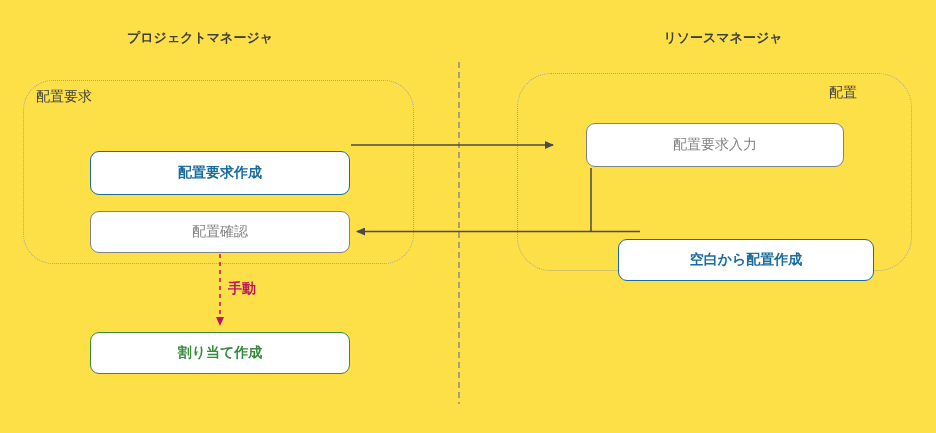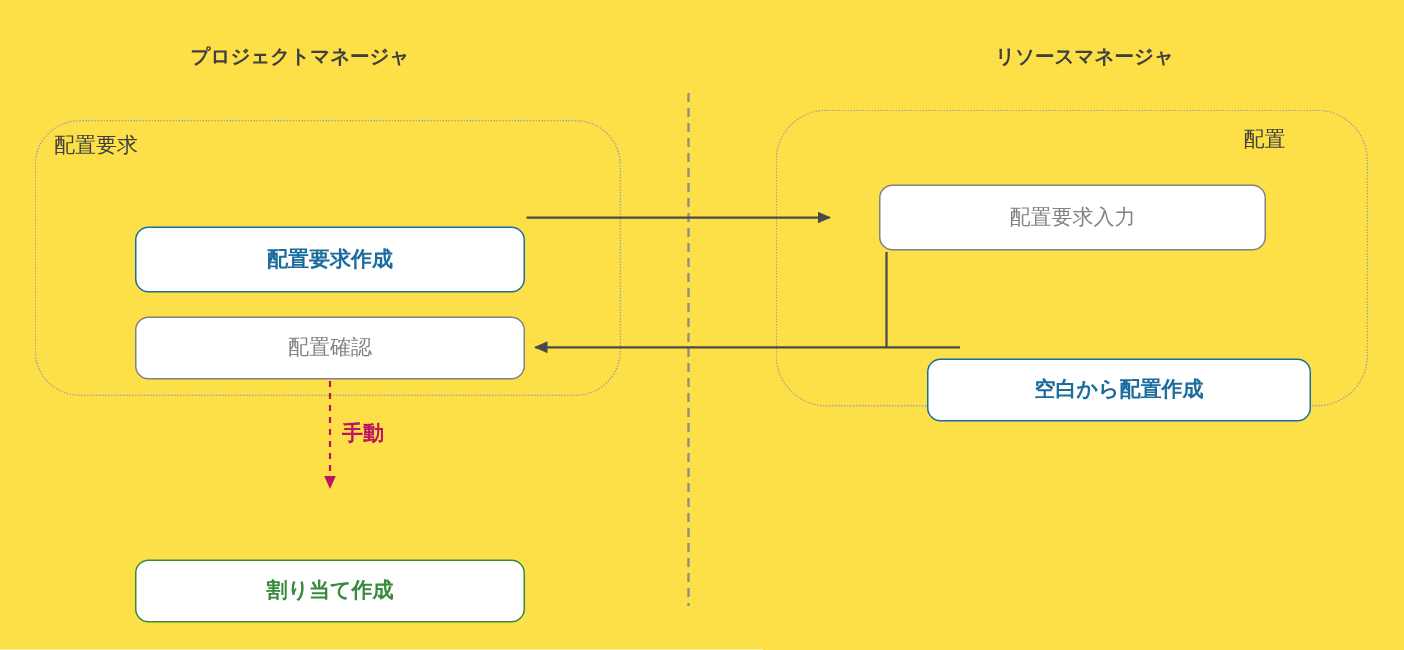--- a/index.html
+++ b/index.html
@@ -33,21 +33,21 @@
   .group.left .group-label{left:12px;top:7px;}
   .group.right .group-label{right:54px;top:10px;}
 
   .node{
     position:absolute;box-sizing:border-box;background:#ffffff;border-radius:9px;
     display:flex;align-items:center;justify-content:center;
     font-size:14px;white-space:nowrap;z-index:2;
   }
   .node.blue{border:1.5px solid var(--blue);color:var(--blue);font-weight:bold;margin-top:28px;}
   .node.gray{border:1.5px solid var(--gray-node);color:var(--gray-node);}
-  .node.green{border:1.5px solid var(--green);color:var(--green);font-weight:bold;margin-top:41px;}
+  .node.green{border:1.5px solid var(--green);color:var(--green);font-weight:bold;}
 
   #n-create-request{left:90px;top:123px;width:260px;height:44px;}
   #n-input-request{left:559px;top:123px;width:258px;height:44px;margin-left:27px;}
   #n-confirm{left:90px;top:211px;width:260px;height:42px;}
   #n-create-blank{left:618px;top:211px;width:256px;height:42px;}
   #n-create-assignment{left:90px;top:332px;width:260px;height:42px;}
 
   svg.wires{position:absolute;left:0;top:0;width:936px;height:433px;z-index:1;pointer-events:none;}
 
   .edge-label{

